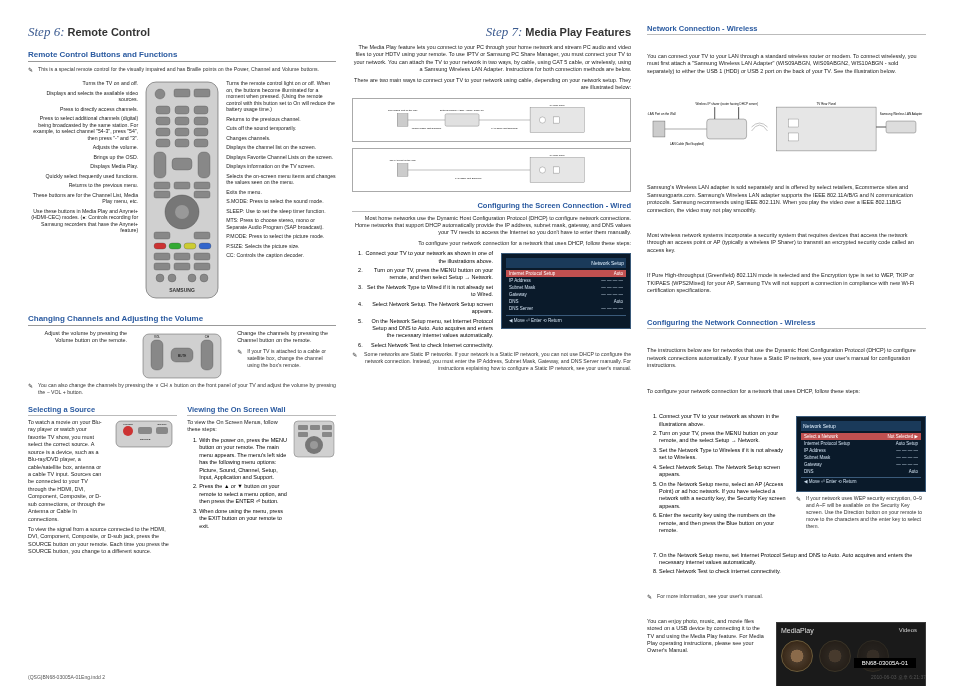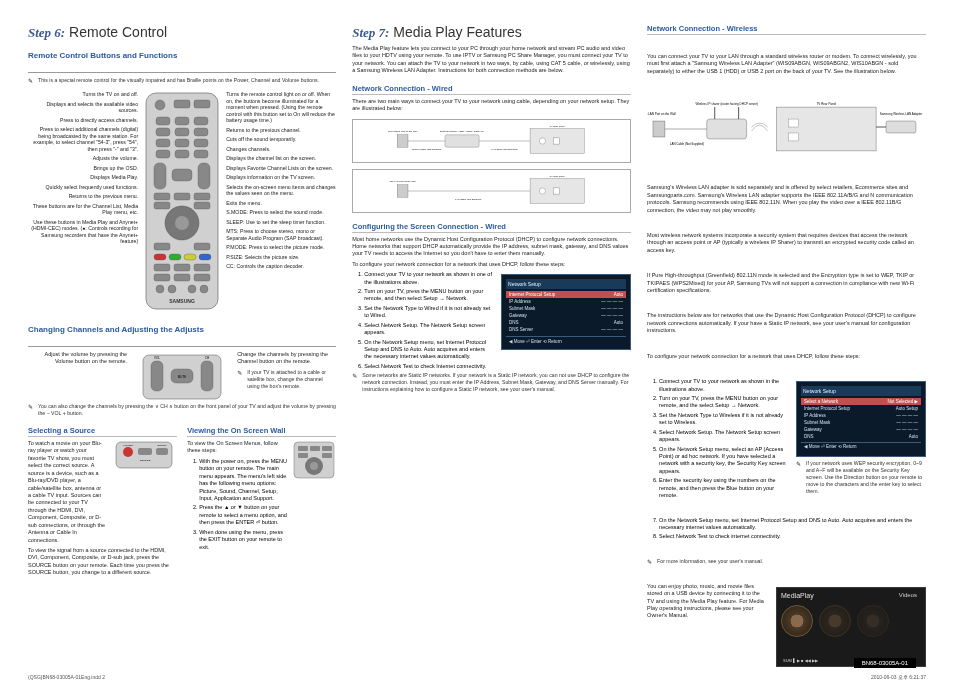--- a/index.html
+++ b/index.html
@@ -1,25 +1,25 @@
 <!DOCTYPE html>
 <html><head>
 <meta charset="utf-8">
 <style>
   * { box-sizing: border-box; margin: 0; padding: 0; }
   body { font-family: Arial, sans-serif; font-size: 6px; background: #fff; width: 954px; height: 686px; position: relative; padding: 24px 28px 12px 28px; color: #000; }
   .columns { display: flex; gap: 16px; height: 100%; }
   .col { flex: 1; display: flex; flex-direction: column; }
   .col1 { flex: 1.05; }
-  .col2 { flex: 0.95; }
+  .col2 { flex: 0.95; text-align: right; }
   .col3 { flex: 0.95; gap: 15px; }
   .step-title { font-size: 13px; color: #3b5a8f; margin-bottom: 4px; }
-  .step-title .step-word { font-family: Georgia, serif; font-style: italic; font-weight: bold; }
-  .step-title .step-rest { color: #333; font-weight: normal; font-size: 14px; }
-  .section-head { color: #2a5aa0; font-size: 8px; border-bottom: 1px solid #999; padding-bottom: 12px; margin-bottom: 4px; margin-top: 6px; font-weight: bold; }
+  .step-title .step-word { font-family: Georgia, serif; font-style: italic; font-weight: normal; }
+  .step-title .step-rest { color: #333; font-weight: bold; font-size: 11px; }
+  .section-head { color: #2a5aa0; font-size: 8px; border-bottom: 1px solid #999; padding-bottom: 2px; margin-bottom: 4px; margin-top: 6px; font-weight: bold; }
   .sub-head { color: #2a5aa0; font-size: 7.5px; border-bottom: 1px solid #bbb; padding-bottom: 1px; margin: 6px 0 3px 0; font-weight: bold; }
   .bodytxt { font-size: 5.5px; line-height: 1.35; color: #222; margin-bottom: 3px; }
   .note { font-size: 5.2px; color: #333; line-height: 1.35; margin-bottom: 3px; padding-left: 10px; position: relative; }
   .note::before { content: "✎"; position: absolute; left: 0; top: 0; font-size: 6px; }
   .remote-box { display: flex; align-items: flex-start; gap: 4px; margin: 4px 0 8px 0; }
   .remote-labels-left { flex: 1; text-align: right; font-size: 5.2px; line-height: 1.25; }
   .remote-labels-right { flex: 1; text-align: left; font-size: 5.2px; line-height: 1.25; }
   .remote-labels-left div, .remote-labels-right div { margin-bottom: 3px; color: #222; }
   .remote-svg { width: 80px; height: 220px; }
   .remote-body { fill: #d0d0d0; stroke: #555; stroke-width: 0.6; }
@@ -140,21 +140,21 @@
         <div>Exits the menu.</div>
         <div>S.MODE: Press to select the sound mode.</div>
         <div>SLEEP: Use to set the sleep timer function.</div>
         <div>MTS: Press to choose stereo, mono or Separate Audio Program (SAP broadcast).</div>
         <div>P.MODE: Press to select the picture mode.</div>
         <div>P.SIZE: Selects the picture size.</div>
         <div>CC: Controls the caption decoder.</div>
       </div>
     </div>
 
-    <div class="section-head">Changing Channels and Adjusting the Adjusts</div>
+    <div class="section-head">Changing Channels and Adjusting the Volume</div>
     <div class="two-col-sub">
       <div class="bodytxt" style="text-align:right">Adjust the volume by pressing the Volume button on the remote.</div>
       <svg class="small-remote" viewBox="0 0 90 52">
         <rect x="6" y="4" width="78" height="44" rx="6" fill="#d0d0d0" stroke="#555" stroke-width="0.5"></rect>
         <rect class="btn-rect" x="14" y="10" width="12" height="30" rx="5"></rect>
         <rect class="btn-rect" x="64" y="10" width="12" height="30" rx="5"></rect>
         <rect class="btn-rect" x="34" y="18" width="22" height="14" rx="5"></rect>
         <text x="20" y="8" font-size="3" text-anchor="middle">VOL</text>
         <text x="70" y="8" font-size="3" text-anchor="middle">CH</text>
         <text x="45" y="27" font-size="3" text-anchor="middle">MUTE</text>
@@ -212,21 +212,20 @@
       </div>
     </div>
   </div>
 
   <div class="col col2">
     <div class="step-title">
       <span class="step-word">Step 7:</span><span class="step-rest"> Media Play Features</span>
     </div>
     <div class="bodytxt">The Media Play feature lets you connect to your PC through your home network and stream PC audio and video files to your HDTV using your remote. To use IPTV or Samsung PC Share Manager, you must connect your TV to your network. You can attach the TV to your network in two ways, by cable, using CAT 5 cable, or wirelessly, using a Samsung Wireless LAN Adapter. Instructions for both connection methods are below.</div>
 
-    <div class="sub-head">Network Connection - Wired</div>
     <div class="bodytxt">There are two main ways to connect your TV to your network using cable, depending on your network setup. They are illustrated below:</div>
 
     <div class="diagram-box">
       <svg viewBox="0 0 260 44">
         <rect x="8" y="14" width="14" height="16" fill="#ccc" stroke="#555" stroke-width="0.4"></rect>
         <text x="15" y="10" font-size="3" text-anchor="middle">The Modem Port on the Wall</text>
         <line x1="22" y1="22" x2="70" y2="22" stroke="#555" stroke-width="0.5"></line>
         <rect x="70" y="14" width="44" height="16" rx="2" fill="#e0e0e0" stroke="#555" stroke-width="0.4"></rect>
         <text x="92" y="10" font-size="3" text-anchor="middle">External Modem (ADSL / VDSL / Cable TV)</text>
         <line x1="114" y1="22" x2="180" y2="22" stroke="#555" stroke-width="0.5"></line>
@@ -328,20 +327,21 @@
         <line x1="230" y1="30" x2="240" y2="30" stroke="#555"></line>
         <text x="255" y="18" font-size="3" text-anchor="middle">Samsung Wireless LAN Adapter</text>
         <text x="40" y="48" font-size="3" text-anchor="middle">LAN Cable (Not Supplied)</text>
       </svg>
     </div>
 
     <div class="bodytxt">Samsung's Wireless LAN adapter is sold separately and is offered by select retailers, Ecommerce sites and Samsungparts.com. Samsung's Wireless LAN adapter supports the IEEE 802.11A/B/G and N communication protocols. Samsung recommends using IEEE 802.11N. When you play the video over a IEEE 802.11B/G connection, the video may not play smoothly.</div>
     <div class="bodytxt">Most wireless network systems incorporate a security system that requires devices that access the network through an access point or AP (typically a wireless IP Sharer) to transmit an encrypted security code called an access key.</div>
     <div class="bodytxt">If Pure High-throughput (Greenfield) 802.11N mode is selected and the Encryption type is set to WEP, TKIP or TKIPAES (WPS2Mixed) for your AP, Samsung TVs will not support a connection in compliance with new Wi-Fi certification specifications.</div>
 
+    <div class="sub-head">Configuring the Network Connection - Wireless</div>
     <div class="bodytxt">The instructions below are for networks that use the Dynamic Host Configuration Protocol (DHCP) to configure network connections automatically. If your have a Static IP network, see your user's manual for configuration instructions.</div>
     <div class="bodytxt">To configure your network connection for a network that uses DHCP, follow these steps:</div>
 
     <div class="two-side">
       <div class="left">
         <ol class="steps">
           <li>Connect your TV to your network as shown in the illustrations above.</li>
           <li>Turn on your TV, press the MENU button on your remote, and the select Setup → Network.</li>
           <li>Set the Network Type to Wireless if it is not already set to Wireless.</li>
           <li>Select Network Setup. The Network Setup screen appears.</li>

